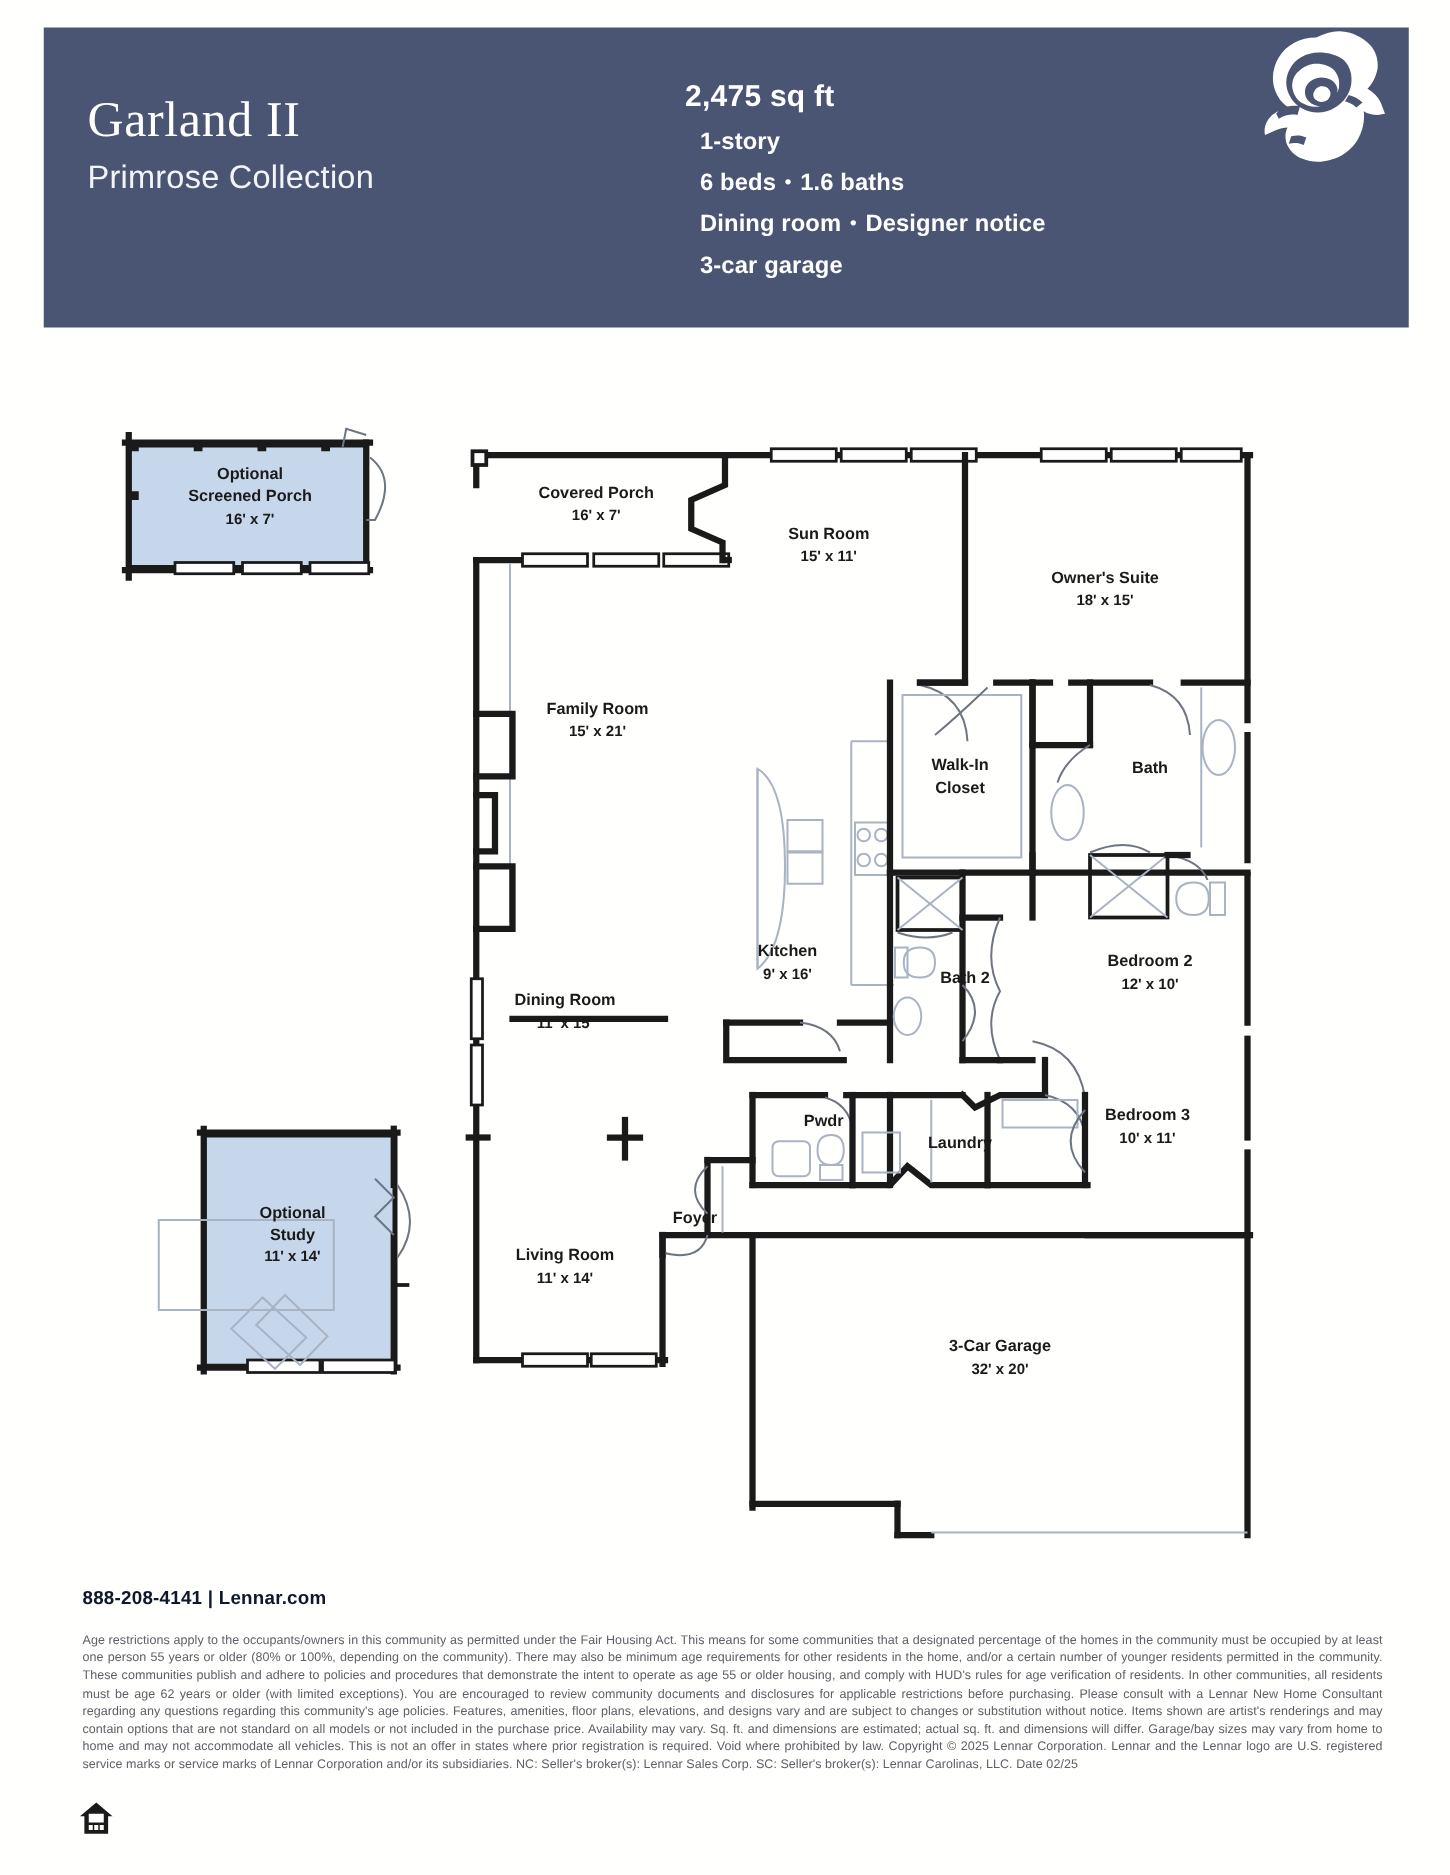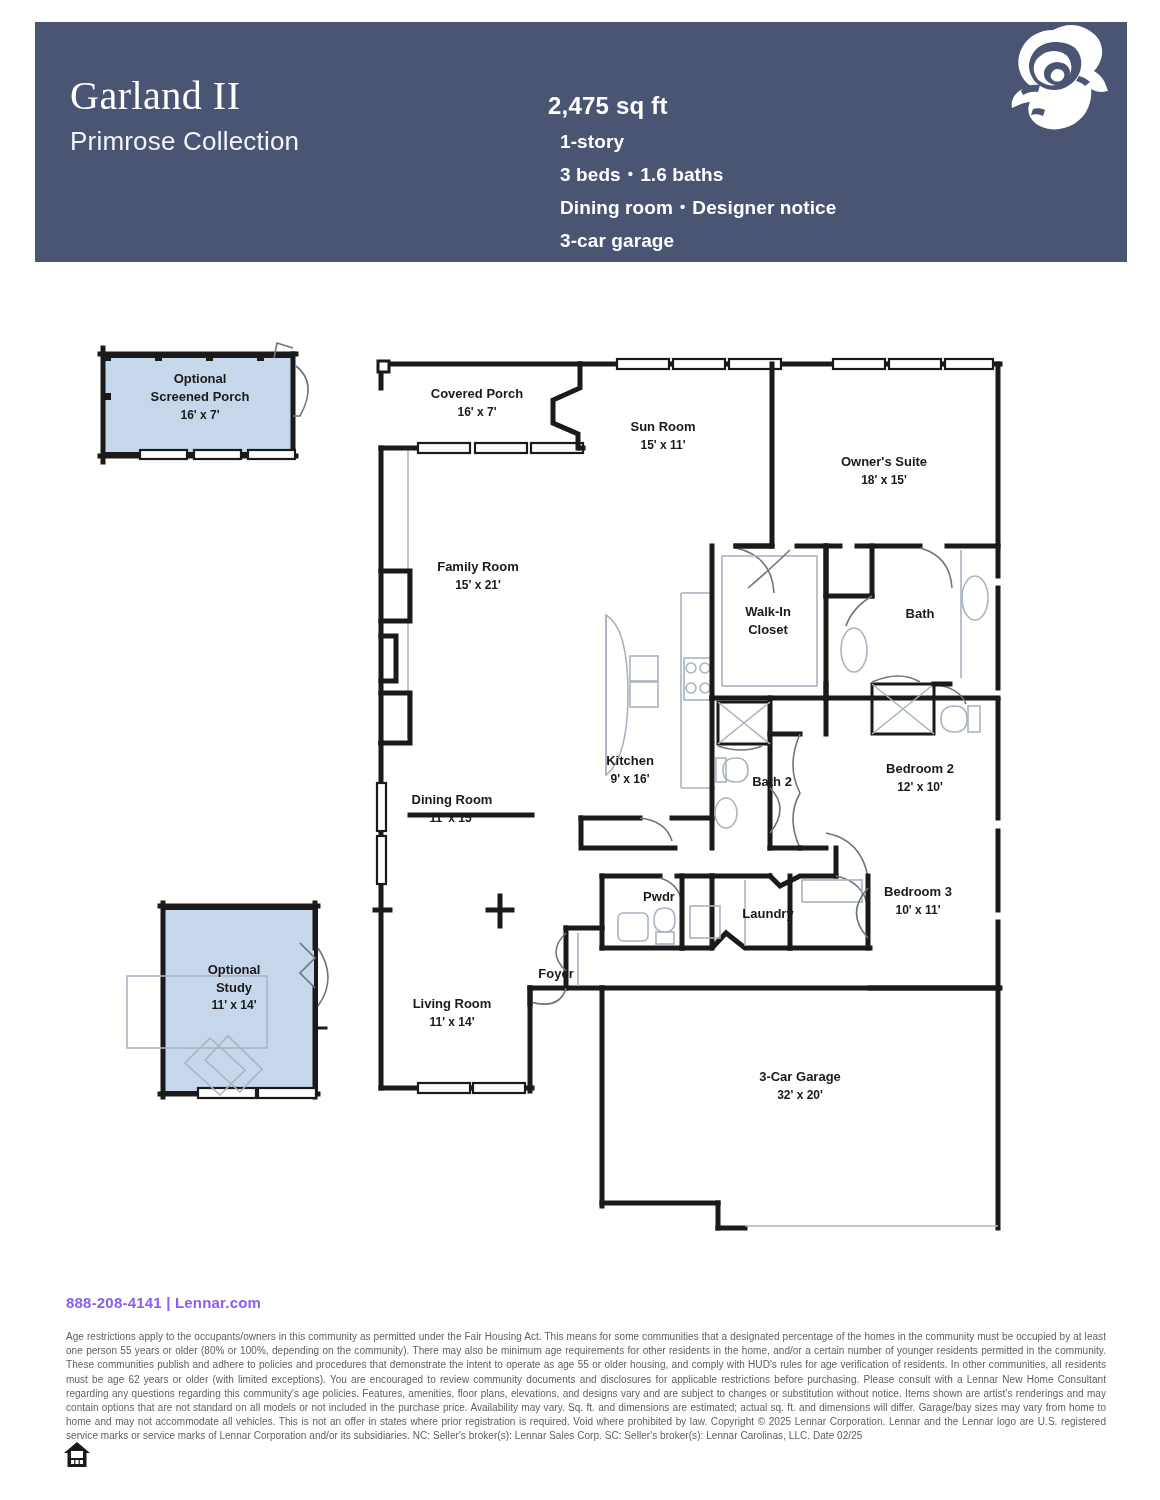--- a/index.html
+++ b/index.html
@@ -19,32 +19,32 @@
   #plan-name {
     position: absolute; left: 35px; top: 50px;
     font-family: "Liberation Serif", serif;
     font-size: 40px; color: #ffffff; letter-spacing: .5px;
   }
   #collection-name {
     position: absolute; left: 35px; top: 104px;
     font-size: 26px; color: #f2f4f8; font-weight: 400; letter-spacing: .2px;
   }
   #specs { position: absolute; left: 513px; top: 42px; color:#ffffff; }
-  #sqft { font-size: 24px; font-weight: bold; letter-spacing:.2px;margin-top:28px; }
+  #sqft { font-size: 24px; font-weight: bold; letter-spacing:.2px; }
   .spec-line { font-size: 19px; font-weight: bold; margin-top: 11px; letter-spacing:.1px;margin-left:12px; }
   .spec-line .dot { padding: 0 7px; font-size: 15px; position:relative; top:-2px; }
   #rose { position: absolute; right: 12px; top: 2px; width: 130px; height: 118px; }
 
   
   #plan-wrap { position: absolute; left: 0; top: 288px; width: 1160px; height: 950px; }
   #plan-svg { display:block; }
 
   
   #footer { position: absolute; left: 66px; top: 1270px; width: 1040px; }
-  #contact { font-size: 15px; font-weight: bold; color: #8b5cf6; letter-spacing: .2px; margin-top: 24px; }
+  #contact { font-size: 15px; font-weight: bold; color: #0f172a; letter-spacing: .2px; }
   #legal {
     margin-top: 19px;
     font-size: 10px; line-height: 1.42; color: #5d6066;
     text-align: justify; letter-spacing: .05px;
   }
   #eho { position: absolute; left: 62px; top: 1440px; width: 30px; height: 30px; }
 </style>
 </head>
 <body>
 
@@ -53,21 +53,21 @@
   <div id="header">
     <div id="plan-name">Garland II</div>
     <div id="collection-name">Primrose Collection</div>
 
     <div id="specs">
       <div id="sqft">2,475 sq ft</div>
       <div class="spec-line">
         <span>1-story</span>
       </div>
       <div class="spec-line">
-        <span>3 beds</span><span class="dot">•</span><span>1.6 baths</span>
+        <span>6 beds</span><span class="dot">•</span><span>1.6 baths</span>
       </div>
       <div class="spec-line">
         <span>Dining room</span><span class="dot">•</span><span>Designer notice</span>
       </div>
       <div class="spec-line">
         <span>3-car garage</span>
       </div>
     </div>
 
     <svg id="rose" viewBox="0 0 130 118">

